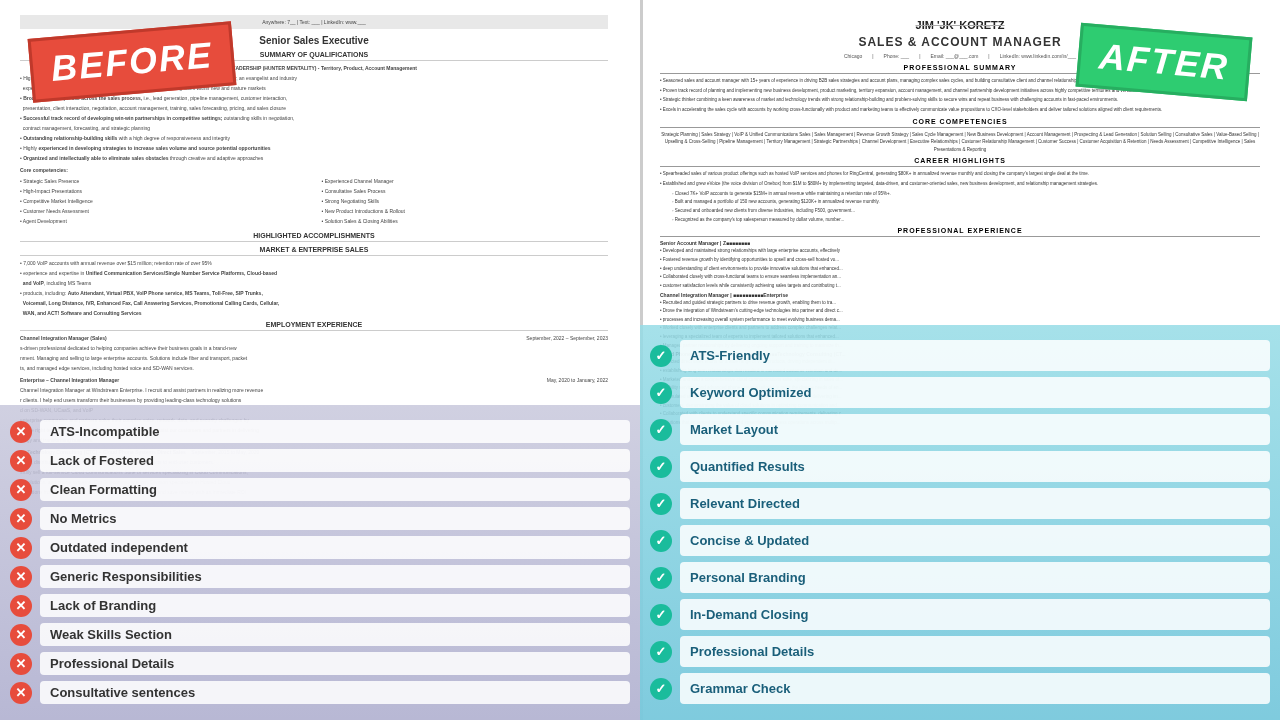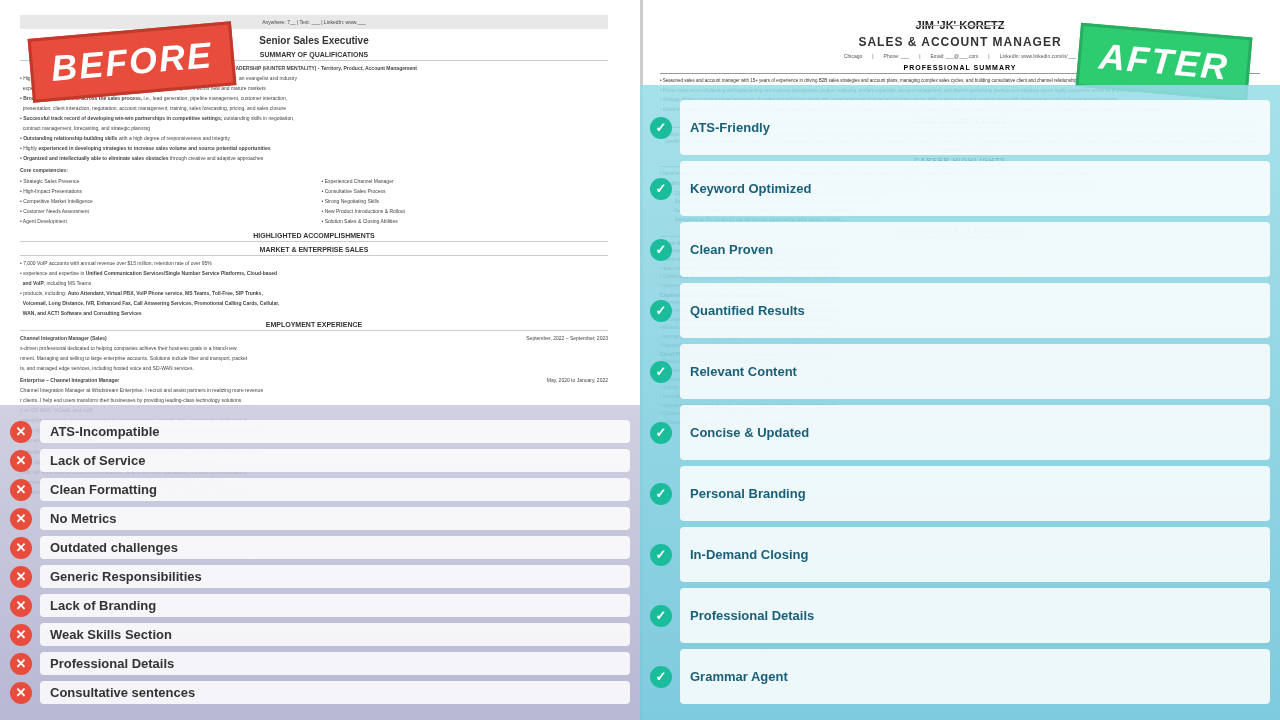--- a/index.html
+++ b/index.html
@@ -133,21 +133,21 @@
       padding: 4px 10px;
       font-size: 13px;
       font-weight: 600;
       color: #333;
       flex: 1;
     }
 
     .pro-label {
       background: rgba(255,255,255,0.85);
       border-radius: 4px;
-      padding: 20px 10px;
+      padding: 8px 10px;
       font-size: 13px;
       font-weight: 600;
       color: #1a5f7a;
       flex: 1;
     }
 
     
     .before-resume {
       position: absolute;
       top: 0;
@@ -293,33 +293,33 @@
     <div class="before-label">BEFORE</div>
 
     <div class="overlay-panel before-overlay">
       <div id="before-issues-container">
           <div class="issue-item">
             <div class="x-badge">✕</div>
             <div class="issue-label">ATS-Incompatible</div>
           </div>
           <div class="issue-item">
             <div class="x-badge">✕</div>
-            <div class="issue-label">Lack of Service</div>
+            <div class="issue-label">Lack of Fostered</div>
           </div>
           <div class="issue-item">
             <div class="x-badge">✕</div>
             <div class="issue-label">Clean Formatting</div>
           </div>
           <div class="issue-item">
             <div class="x-badge">✕</div>
             <div class="issue-label">No Metrics</div>
           </div>
           <div class="issue-item">
             <div class="x-badge">✕</div>
-            <div class="issue-label">Outdated challenges</div>
+            <div class="issue-label">Outdated independent</div>
           </div>
           <div class="issue-item">
             <div class="x-badge">✕</div>
             <div class="issue-label">Generic Responsibilities</div>
           </div>
           <div class="issue-item">
             <div class="x-badge">✕</div>
             <div class="issue-label">Lack of Branding</div>
           </div>
           <div class="issue-item">
@@ -425,47 +425,47 @@
           <div class="issue-item">
             <div class="check-badge">✓</div>
             <div class="pro-label">ATS-Friendly</div>
           </div>
           <div class="issue-item">
             <div class="check-badge">✓</div>
             <div class="pro-label">Keyword Optimized</div>
           </div>
           <div class="issue-item">
             <div class="check-badge">✓</div>
-            <div class="pro-label">Clean Proven</div>
+            <div class="pro-label">Market Layout</div>
           </div>
           <div class="issue-item">
             <div class="check-badge">✓</div>
             <div class="pro-label">Quantified Results</div>
           </div>
           <div class="issue-item">
             <div class="check-badge">✓</div>
-            <div class="pro-label">Relevant Content</div>
+            <div class="pro-label">Relevant Directed</div>
           </div>
           <div class="issue-item">
             <div class="check-badge">✓</div>
             <div class="pro-label">Concise &amp; Updated</div>
           </div>
           <div class="issue-item">
             <div class="check-badge">✓</div>
             <div class="pro-label">Personal Branding</div>
           </div>
           <div class="issue-item">
             <div class="check-badge">✓</div>
             <div class="pro-label">In-Demand Closing</div>
           </div>
           <div class="issue-item">
             <div class="check-badge">✓</div>
             <div class="pro-label">Professional Details</div>
           </div>
           <div class="issue-item">
             <div class="check-badge">✓</div>
-            <div class="pro-label">Grammar Agent</div>
+            <div class="pro-label">Grammar Check</div>
           </div>
         </div>
     </div>
   </div>
 
 </div>
 
 </body></html>

